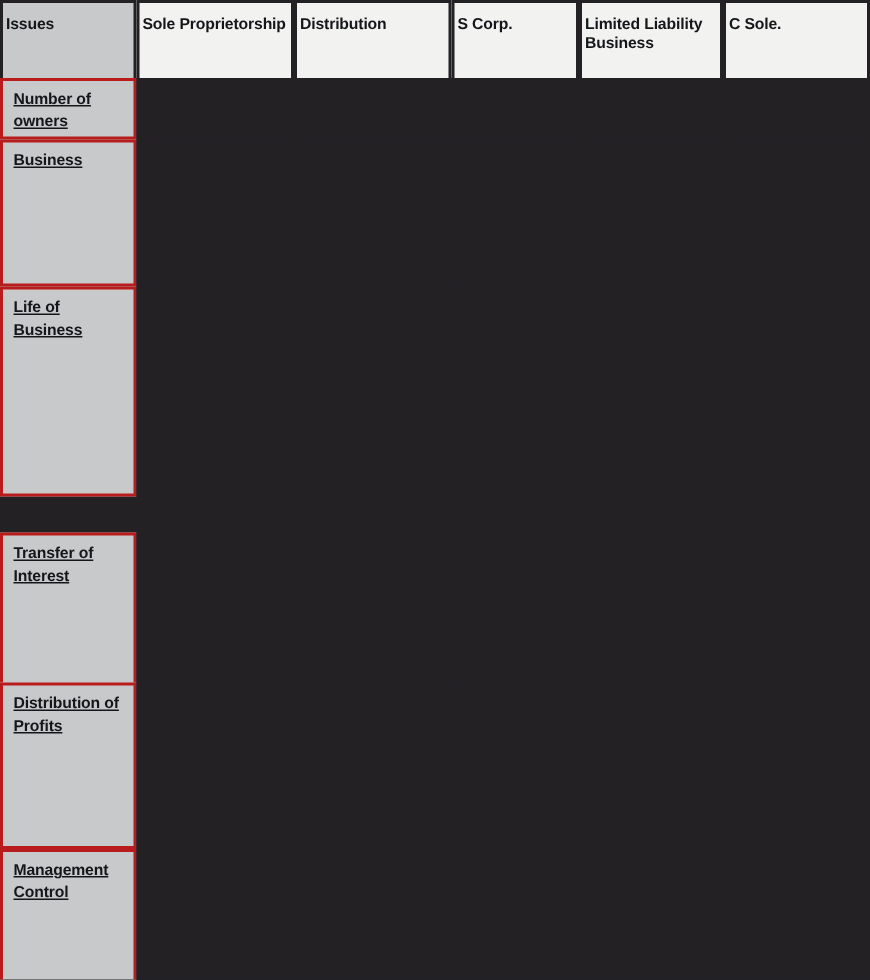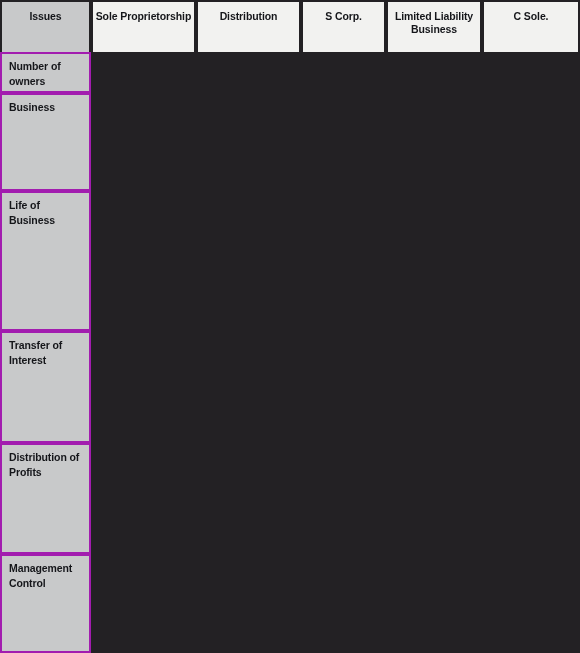--- a/index.html
+++ b/index.html
@@ -35,21 +35,20 @@
 
   .hcell {
     box-sizing: border-box;
     border: 2px solid #232124;
     background: #f2f2f0;
     color: #15161a;
     font-size: 10.5px;
     font-weight: bold;
     line-height: 13px;
     letter-spacing: -0.1px;
-    text-align: center;
     padding-top: 8px;
     padding-left: 2px;
     padding-right: 2px;
     overflow: hidden;
   }
   .hcell.issues {
     background: #c8c9ca;
   }
 
   
@@ -72,22 +71,23 @@
 
   .row {
     position: relative;
     width: 580px;
     display: flex;
     align-items: stretch;
   }
 
   .bcell {
     box-sizing: border-box;
-    border: 2px solid #a21caf;
+    border: 2px solid #b91c1c;
     overflow: hidden;
+    text-decoration: underline;
   }
 
   .bcell.label {
     background: #c8c9ca;
     color: #15161a;
     font-size: 10.5px;
     font-weight: bold;
     line-height: 15px;
     letter-spacing: -0.1px;
     text-align: left;
@@ -96,21 +96,21 @@
 
   .bcell.blank {
     background: #232124;
     border-color: #232124;
   }
 
   
   .h-owners  { height: 41px; }
   .h-liab    { height: 98px; }
   .h-life    { height: 140px; }
-  .h-transf  { height: 112px; }
+  .h-transf  { height: 112px; margin-top: 12px; }
   .h-distrib { height: 111px; }
   .h-mgmt    { height: 99px; }
 </style>
 </head>
 <body>
 
 <div id="page">
 
   <div class="header-row">
     <div class="hcell issues col-issues">Issues</div>

